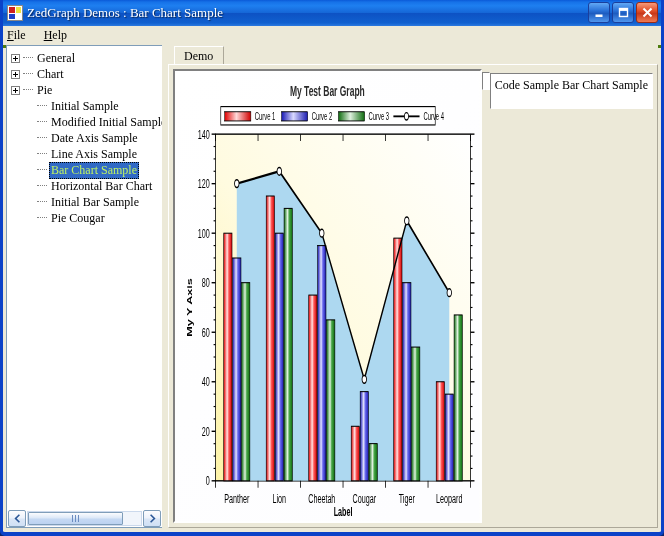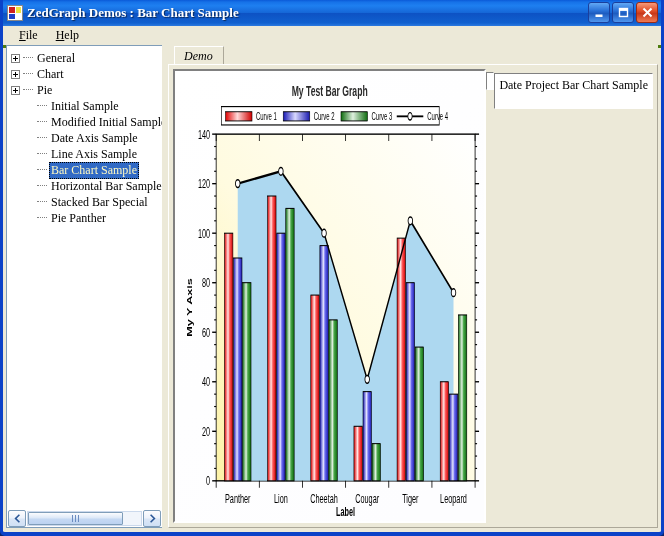--- a/index.html
+++ b/index.html
@@ -28,39 +28,39 @@
     width:16px;height:16px;margin-right:4px;flex:none;
     background:#fff;border:1px solid #888;box-sizing:border-box;
     display:grid;grid-template-columns:1fr 1fr;grid-template-rows:1fr 1fr;
     gap:1px;padding:1px;
   }
   .ti-a{background:#d02020;}
   .ti-b{background:#f2e43c;}
   .ti-c{background:#2040c8;}
   .ti-d{background:#ffffff;}
   .title-text{
-    color:#fff;font-weight:bold;font-size:13px;
+    color:#fff;font-weight:normal;font-size:13px;
     font-family:"Liberation Serif", serif;
     text-shadow:1px 1px 1px rgba(0,0,0,.55);
     white-space:nowrap;
   }
   .wbtns{position:absolute;right:3px;top:2px;display:flex;gap:2px;}
   .wbtn{
     width:22px;height:21px;box-sizing:border-box;
     border:1px solid #1b3f9c;border-radius:3px;
     display:flex;align-items:center;justify-content:center;
     background:linear-gradient(to bottom,#61a8f5 0%,#2a72d8 40%,#1d5cc0 55%,#4f96ee 100%);
   }
   .wbtn.close{background:linear-gradient(to bottom,#f79a7a 0%,#e2512a 40%,#c8381a 55%,#ef7a52 100%);border-color:#9c2a14;}
   .gl{display:block;}
   
   .menubar{
     height:19px;background:#ece9d8;
     display:flex;align-items:center;
-    padding-left:16px;gap:18px;
+    padding-left:4px;gap:18px;
     border-bottom:3px solid #4d7c0f;
   }
   .menuitem{font-size:12px;color:#000;font-family:"Liberation Serif", serif;cursor:default;}
   .menuitem u{text-decoration:underline;}
   
   .client{
     position:absolute;left:3px;right:3px;top:45px;bottom:4px;
     display:flex;
   }
   .leftpane{
@@ -88,21 +88,21 @@
   }
   .expander::before{
     content:"";position:absolute;left:1px;right:1px;top:3px;height:1px;background:#000;
   }
   .expander.plus::after{
     content:"";position:absolute;top:1px;bottom:1px;left:3px;width:1px;background:#000;
   }
   .dots{width:10px;height:1px;border-top:1px dotted #808080;flex:none;margin-right:2px;}
   .tlabel{padding:0 2px;}
   .tnode.sel .tlabel{
-    background:#316ac5;color:#fef9c3;
+    background:#316ac5;color:#bef264;
     border:1px dotted #000;
     padding:0 1px;
   }
   .hscroll{
     height:17px;flex:none;
     border-top:1px solid #fff;
     background:#fff;
     display:flex;align-items:center;
     padding:0 1px 2px 1px;
     box-sizing:border-box;
@@ -126,21 +126,21 @@
     display:flex;align-items:center;justify-content:center;
   }
   .grip{width:7px;height:7px;
     background:repeating-linear-gradient(to right,#6b8cc0 0 1px,transparent 1px 3px);}
   
   .rightpane{
     flex:1;display:flex;flex-direction:column;min-width:0;
     background:#ece9d8;
     padding-left:6px;
   }
-  .tabstrip{height:19px;flex:none;display:flex;align-items:flex-end;padding-left:6px;font-style:italic;}
+  .tabstrip{height:19px;flex:none;display:flex;align-items:flex-end;padding-left:6px;}
   .tab{
     height:18px;box-sizing:border-box;
     padding:1px 10px 0 9px;
     font-size:12px;color:#000;
     background:#ece9d8;
     border:1px solid #aca899;border-bottom:none;
     border-top-color:#fff;border-left-color:#fff;
     font-family:"Liberation Serif", serif;
     line-height:16px;
   }
@@ -253,29 +253,29 @@
         <div class="tnode child">
           <span class="dots"></span>
           <span class="tlabel">Line Axis Sample</span>
         </div>
         <div class="tnode child sel">
           <span class="dots"></span>
           <span class="tlabel">Bar Chart Sample</span>
         </div>
         <div class="tnode child">
           <span class="dots"></span>
-          <span class="tlabel">Horizontal Bar Sample</span>
-        </div>
-        <div class="tnode child">
-          <span class="dots"></span>
-          <span class="tlabel">Stacked Bar Special</span>
-        </div>
-        <div class="tnode child">
-          <span class="dots"></span>
-          <span class="tlabel">Pie Panther</span>
+          <span class="tlabel">Horizontal Bar Chart</span>
+        </div>
+        <div class="tnode child">
+          <span class="dots"></span>
+          <span class="tlabel">Initial Bar Sample</span>
+        </div>
+        <div class="tnode child">
+          <span class="dots"></span>
+          <span class="tlabel">Pie Cougar</span>
         </div>
 
       </div>
 
       <div class="hscroll">
         <div class="sbtn">
           <svg width="7" height="9" viewBox="0 0 7 9">
             <path d="M5.4 0.8 L1.6 4.5 L5.4 8.2" fill="none" stroke="#2b5797" stroke-width="1.6"></path>
           </svg>
         </div>
@@ -483,17 +483,17 @@
                 <text x="354.5" y="376" text-anchor="middle" class="cg-tick">Tiger</text>
                 <text x="419.5" y="376" text-anchor="middle" class="cg-tick">Leopard</text>
               </g>
 
             <text class="cg-axtitle" x="26" y="206" text-anchor="middle" transform="rotate(-90 26 206)">My Y Axis</text>
             <text class="cg-axtitle" x="257" y="388" text-anchor="middle">Label</text>
           </svg>
         </div>
 
         <div class="statusbox"></div>
-        <div class="statusbar">Date Project Bar Chart Sample</div>
+        <div class="statusbar">Code Sample Bar Chart Sample</div>
       </div>
     </div>
   </div>
 </div>
 
 </body></html>

